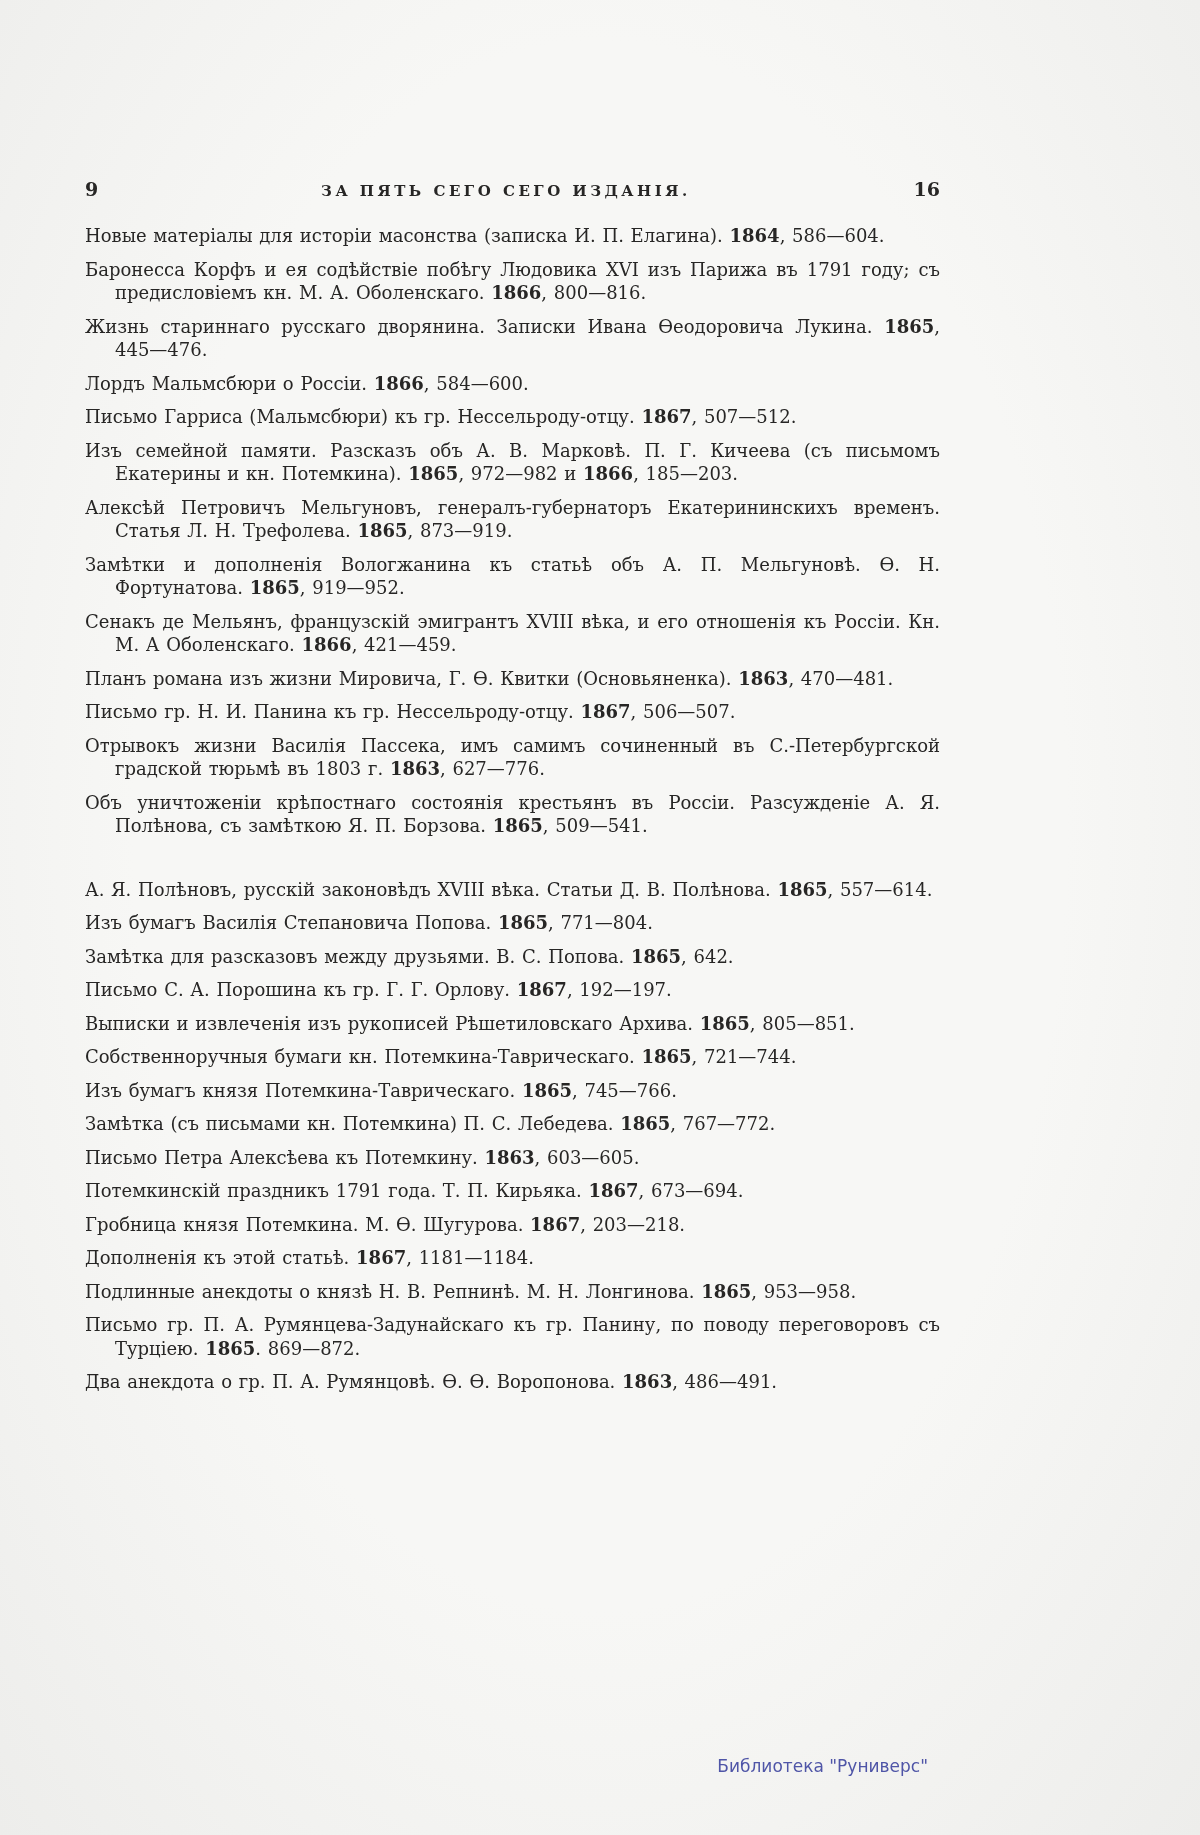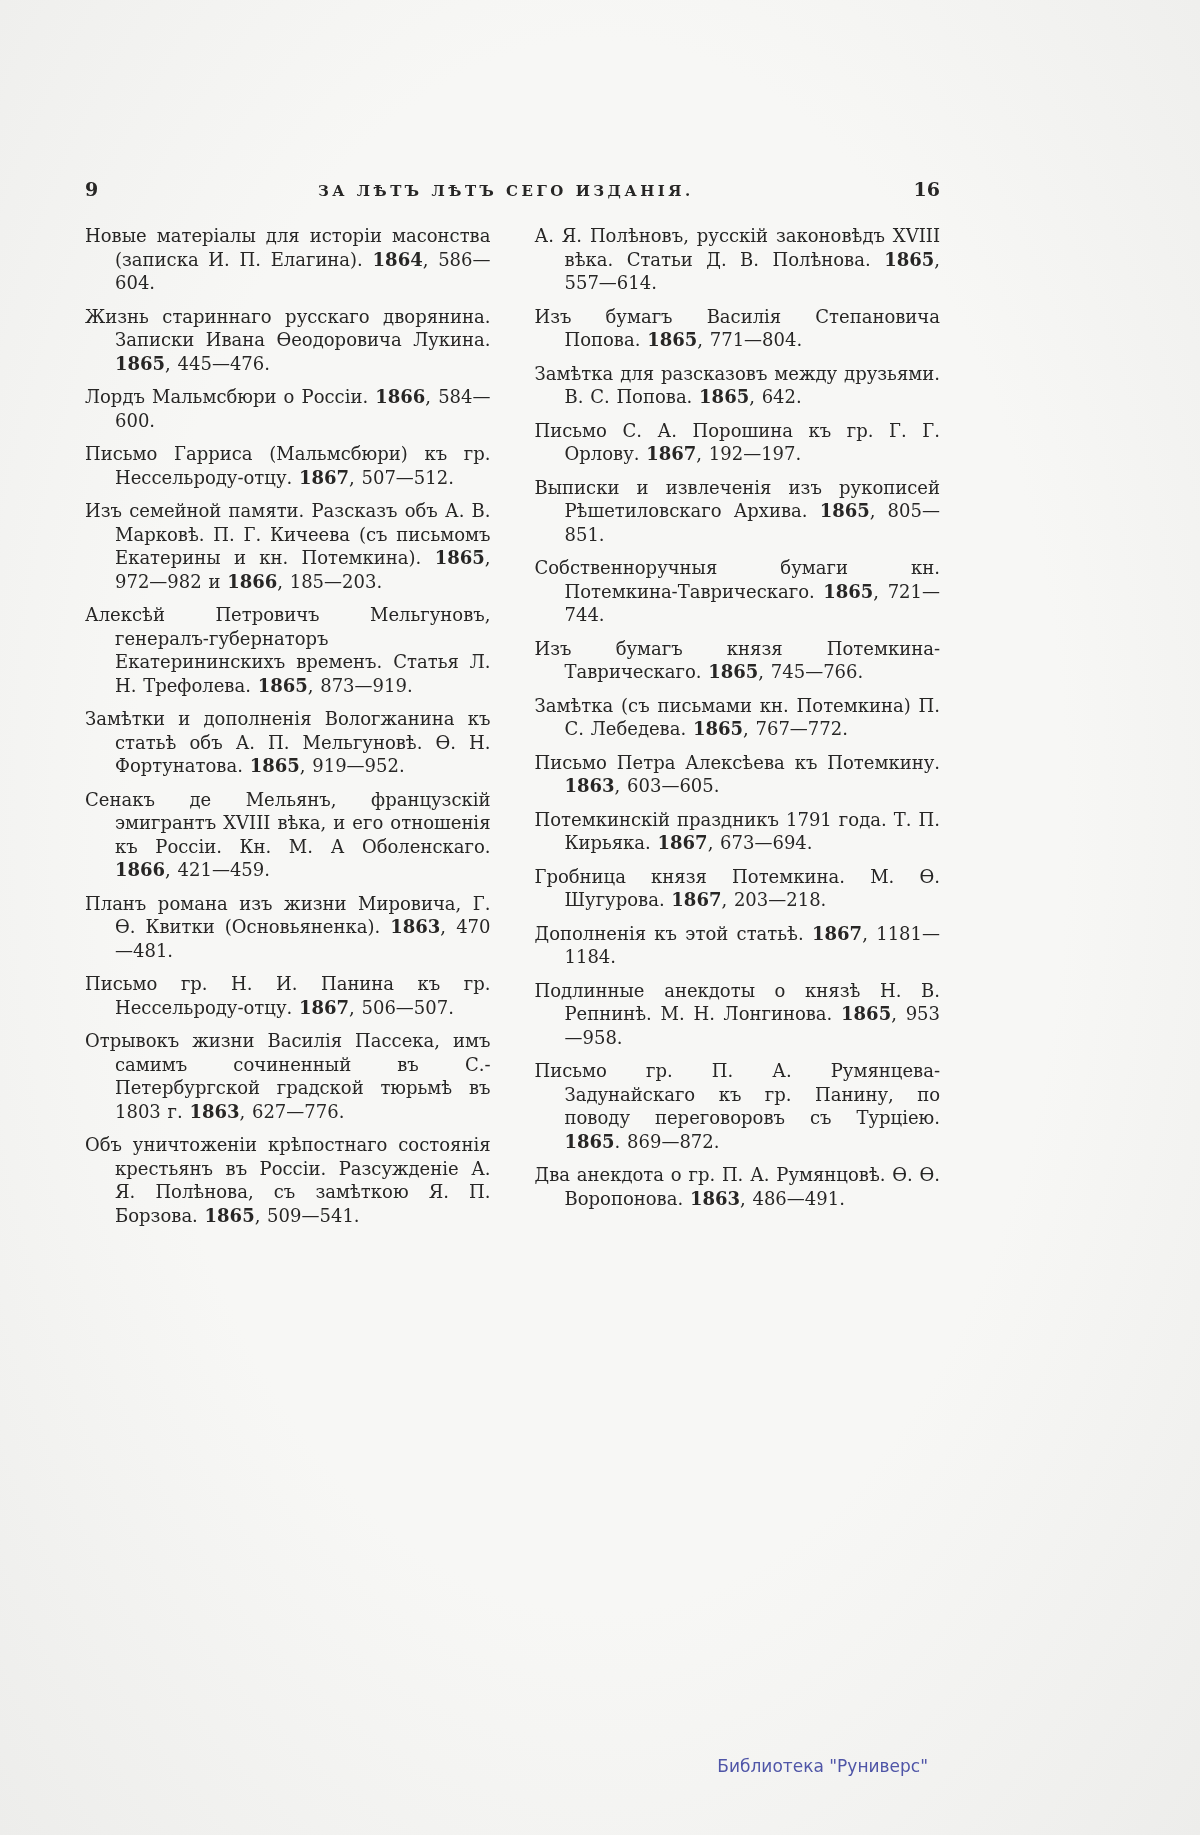--- a/index.html
+++ b/index.html
@@ -35,21 +35,22 @@
     letter-spacing: 3.5px;
     white-space: nowrap;
   }
 
   .columns {
     position: absolute;
     top: 224px;
     left: 85px;
     width: 855px;
     display: flex;
-    gap: 44px;
+    gap: 30px;
+    flex-direction: column;
   }
   .col { flex: 1 1 0; min-width: 0; }
 
   .entry {
     margin: 0 0 10px 0;
     padding-left: 30px;
     text-indent: -30px;
     font-size: 18px;
     line-height: 23.5px;
     text-align: justify;
@@ -67,27 +68,28 @@
     white-space: nowrap;
   }
 </style>
 </head>
 <body>
 
 <div class="page">
 
   <div class="header">
     <span class="page-num">9</span>
-    <span class="running-title">ЗА ЛѢТЪ ЛѢТЪ СЕГО ИЗДАНІЯ.</span>
+    <span class="running-title">ЗА ПЯТЬ СЕГО СЕГО ИЗДАНІЯ.</span>
     <span class="page-num">16</span>
   </div>
 
   <div class="columns">
     <div class="col">
         <p class="entry">Новые матеріалы для исторіи масонства (записка И. П. Елагина). <b>1864</b>, 586—604.</p>
+        <p class="entry">Баронесса Корфъ и ея содѣйствіе побѣгу Людовика XVI изъ Парижа въ 1791 году; съ предисловіемъ кн. М. А. Оболенскаго. <b>1866</b>, 800—816.</p>
         <p class="entry">Жизнь стариннаго русскаго дворянина. Записки Ивана Ѳеодоровича Лукина. <b>1865</b>, 445—476.</p>
         <p class="entry">Лордъ Мальмсбюри о Россіи. <b>1866</b>, 584—600.</p>
         <p class="entry">Письмо Гарриса (Мальмсбюри) къ гр. Нессельроду-отцу. <b>1867</b>, 507—512.</p>
         <p class="entry">Изъ семейной памяти. Разсказъ объ А. В. Марковѣ. П. Г. Кичеева (съ письмомъ Екатерины и кн. Потемкина). <b>1865</b>, 972—982 и <b>1866</b>, 185—203.</p>
         <p class="entry">Алексѣй Петровичъ Мельгуновъ, генералъ-губернаторъ Екатерининскихъ временъ. Статья Л. Н. Трефолева. <b>1865</b>, 873—919.</p>
         <p class="entry">Замѣтки и дополненія Вологжанина къ статьѣ объ А. П. Мельгуновѣ. Ѳ. Н. Фортунатова. <b>1865</b>, 919—952.</p>
         <p class="entry">Сенакъ де Мельянъ, французскій эмигрантъ XVIII вѣка, и его отношенія къ Россіи. Кн. М. А Оболенскаго. <b>1866</b>, 421—459.</p>
         <p class="entry">Планъ романа изъ жизни Мировича, Г. Ѳ. Квитки (Основьяненка). <b>1863</b>, 470—481.</p>
         <p class="entry">Письмо гр. Н. И. Панина къ гр. Нессельроду-отцу. <b>1867</b>, 506—507.</p>
         <p class="entry">Отрывокъ жизни Василія Пассека, имъ самимъ сочиненный въ С.-Петербургской градской тюрьмѣ въ 1803 г. <b>1863</b>, 627—776.</p>

